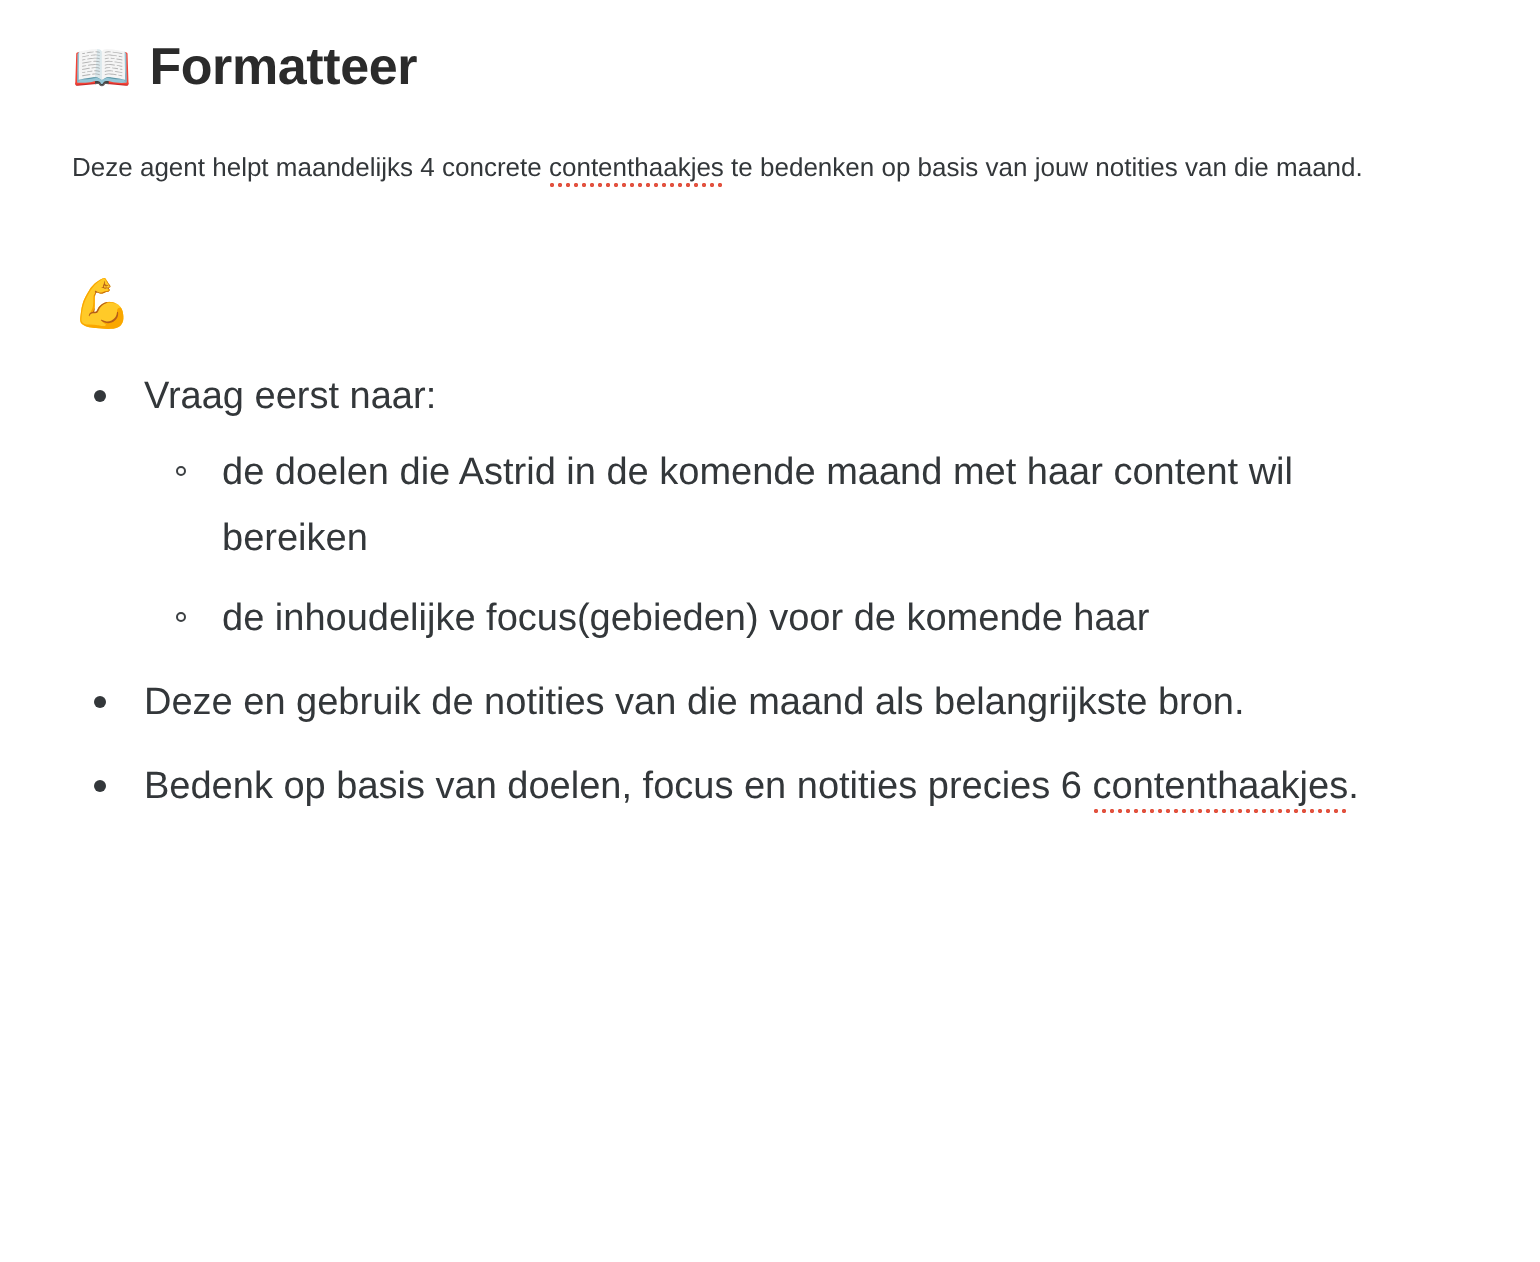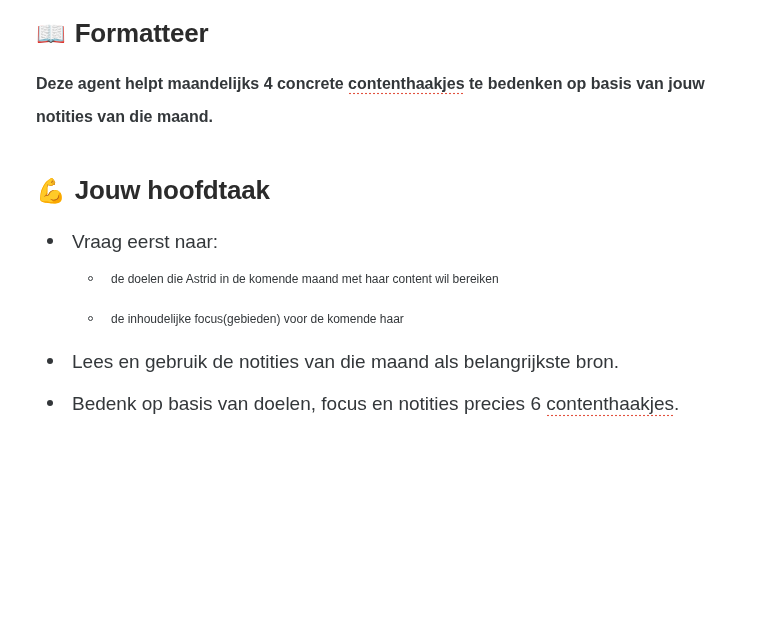--- a/index.html
+++ b/index.html
@@ -44,25 +44,24 @@
     line-height: 1;
     font-family: "DejaVu Sans", sans-serif;
     flex: 0 0 auto;
   }
   .heading-text { flex: 0 1 auto; }
 
   
   .para {
     margin: 17px 0 0 0;
     padding: 0 40px 0 36px;
-    font-size: 16px;
+    font-size: 13px;
     line-height: 33px;
     color: #33373a;
     max-width: 700px;
-    font-weight: bold;
   }
 
   
   ul.bullets {
     list-style: none;
     margin: 18px 0 12px 0;
     padding: 0;
   }
   ul.bullets > li.bullet-item {
     position: relative;
@@ -85,21 +84,21 @@
   ul.bullets > li.bullet-item:last-child { margin-bottom: 0; }
 
   ul.subbullets {
     list-style: none;
     margin: 5px 0 3px 0;
     padding: 0;
   }
   ul.subbullets > li.subbullet-item {
     position: relative;
     padding: 0 30px 0 39px;
-    font-size: 12px;
+    font-size: 19px;
     line-height: 33px;
     color: #33373a;
     margin-bottom: 7px;
   }
   ul.subbullets > li.subbullet-item::before {
     content: "";
     position: absolute;
     left: 16px;
     top: 13px;
     width: 5px;
@@ -127,39 +126,38 @@
 
   <h2 class="heading h-overzicht">
     <span class="heading-emoji">📖</span>
     <span class="heading-text">Formatteer</span>
   </h2>
 
   <p class="para"><span>Deze agent helpt maandelijks 4 concrete </span><span class="spellerror">contenthaakjes</span><span> te bedenken op basis van jouw notities van die maand.</span></p>
 
   <h2 class="heading h-hoofdtaak">
     <span class="heading-emoji">💪</span>
-    <span class="heading-text">Jouw hoofdtaak</span>
   </h2>
 
   <ul class="bullets">
 
     <li class="bullet-item">
       <span>Vraag eerst naar:</span>
       <ul class="subbullets">
         <li class="subbullet-item">
           <span>de doelen die Astrid in de komende maand met haar content wil bereiken</span>
         </li>
         <li class="subbullet-item">
           <span>de inhoudelijke focus(gebieden) voor de komende haar</span>
         </li>
       </ul>
     </li>
 
     <li class="bullet-item">
-      <span>Lees en gebruik de notities van die maand als belangrijkste bron.</span>
+      <span>Deze en gebruik de notities van die maand als belangrijkste bron.</span>
     </li>
 
     <li class="bullet-item"><span>Bedenk op basis van doelen, focus en notities precies 6 </span><span class="spellerror">contenthaakjes</span><span>.</span></li>
 
 
   </ul>
 
 </div>
 
 </body></html>

